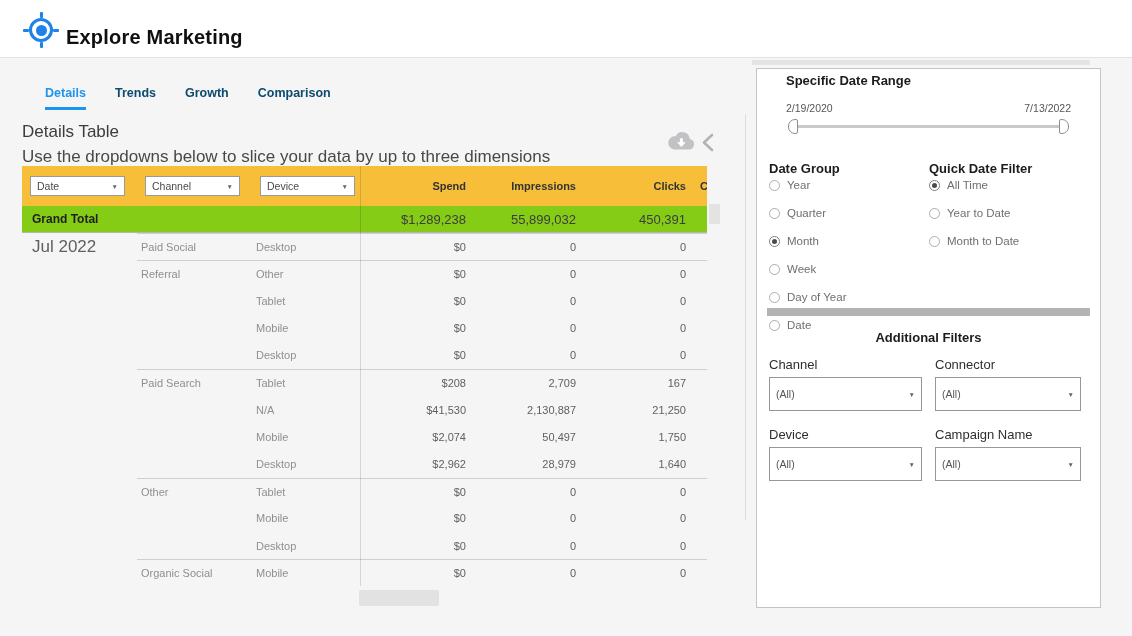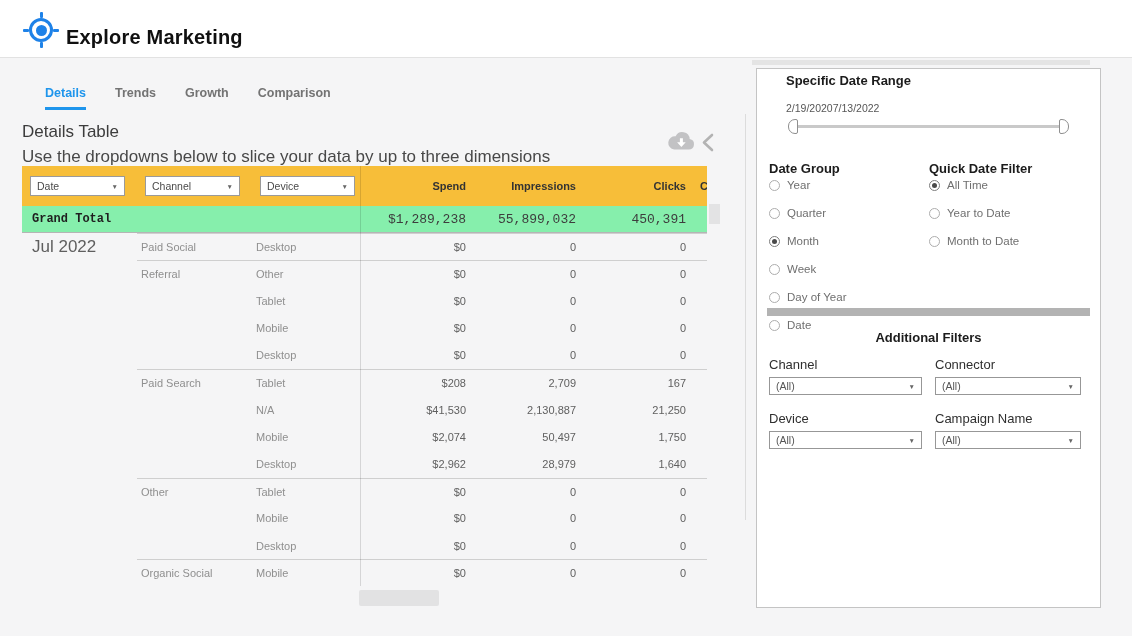--- a/index.html
+++ b/index.html
@@ -14,77 +14,77 @@
   .logo-ring{position:absolute;left:6px;top:6px;right:6px;bottom:6px;border:3.4px solid #1e82e8;border-radius:50%;background:#fff;}
   .logo-dot{position:absolute;left:50%;top:50%;width:11px;height:11px;margin:-5.5px 0 0 -5.5px;background:#1e82e8;border-radius:50%;}
   .logo-tick{position:absolute;background:#1e82e8;border-radius:1px;}
   .logo-tick.t{left:50%;top:0;width:3px;height:6px;margin-left:-1.5px;}
   .logo-tick.b{left:50%;bottom:0;width:3px;height:6px;margin-left:-1.5px;}
   .logo-tick.l{left:0;top:50%;width:6px;height:3px;margin-top:-1.5px;}
   .logo-tick.r{right:0;top:50%;width:6px;height:3px;margin-top:-1.5px;}
   .app-title{position:absolute;left:66px;top:26px;font-size:20px;font-weight:bold;color:#101010;letter-spacing:.2px;}
   
   .tab-bar{position:absolute;left:45px;top:86px;display:flex;gap:29px;}
-  .tab{font-size:12.5px;font-weight:bold;color:#737373;padding-bottom:7px;cursor:pointer;border-bottom:3px solid transparent;}
+  .tab{font-size:12.5px;font-weight:bold;color:#0c4a6e;padding-bottom:7px;cursor:pointer;border-bottom:3px solid transparent;}
   .tab.active{color:#1e95ec;border-bottom-color:#1e95ec;}
   
   .sheet-title{position:absolute;left:22px;top:122px;font-size:17px;color:#3c3c3c;}
   .sheet-subtitle{position:absolute;left:22px;top:147px;font-size:17px;color:#484848;}
   .dl-icon{position:absolute;left:666px;top:130px;cursor:pointer;}
   .collapse-icon{position:absolute;left:701px;top:133px;cursor:pointer;}
   
   .details-table{position:absolute;left:22px;top:166px;width:685px;}
   .t-grid-row{display:grid;grid-template-columns:115px 115px 108px 110px 110px 110px 17px;align-items:center;}
   .t-head{height:40px;background:#f7be39;}
   .dim-cell{padding-left:8px;}
   .dim-select{width:95px;height:20px;background:#fff;border:1px solid #9a9a9a;display:flex;align-items:center;justify-content:space-between;padding:0 6px;box-sizing:border-box;cursor:pointer;}
   .dim-select .lbl{font-size:10.5px;color:#4a4a4a;}
   .caret{font-size:6.5px;color:#666;}
   .m-head{text-align:right;padding-right:4px;font-size:11px;font-weight:600;color:#333;cursor:pointer;}
   .m-head-cut{font-size:11px;font-weight:600;color:#333;padding-left:10px;overflow:hidden;white-space:nowrap;cursor:pointer;}
-  .gt-row{height:26px;background:#86efac;border-bottom:1px solid #b5b5b5;font-family:Liberation Mono, monospace;}
+  .gt-row{height:26px;background:#84cc16;border-bottom:1px solid #b5b5b5;}
   .gt-label{grid-column:1/4;padding-left:10px;font-size:12px;font-weight:bold;color:#1f1f1f;}
   .gt-val{text-align:right;padding-right:4px;font-size:13px;color:#3d3d3d;}
   .t-row{height:27.2px;}
   .t-row .cell{height:100%;display:flex;align-items:center;box-sizing:border-box;}
   .c-date{padding-left:10px;font-size:17px;color:#5f5f5f;}
   .c-channel{padding-left:4px;font-size:11px;color:#8f8f8f;}
   .c-device{padding-left:4px;font-size:11px;color:#8f8f8f;}
   .c-val{justify-content:flex-end;padding-right:4px;font-size:11px;color:#606060;}
   .t-row.group-start .cell:not(.c-date){border-top:1px solid #cfcfcf;}
   .v-line{position:absolute;left:360px;top:166px;width:1px;height:420px;background:rgba(0,0,0,0.13);}
   .v-scrollthumb{position:absolute;left:709px;top:204px;width:11px;height:20px;background:#e3e3e4;}
   .h-scrollthumb{position:absolute;left:359px;top:590px;width:80px;height:16px;background:#e2e2e3;border-radius:2px;cursor:pointer;}
   .panel-divider{position:absolute;left:745px;top:114px;width:1px;height:406px;background:#dcdcdc;}
   .panel-topstrip{position:absolute;left:752px;top:60px;width:338px;height:5px;background:#e4e4e4;}
   
   .filter-card{position:absolute;left:756px;top:68px;width:345px;height:540px;background:#fff;border:1px solid #c4c4c4;box-sizing:border-box;}
   .fc-title{font-size:13px;font-weight:bold;color:#1c1c1c;}
   .sdr-title{position:absolute;left:29px;top:4px;}
-  .date-row{position:absolute;left:29px;right:29px;top:33px;display:flex;font-size:10.5px;color:#565656;}
+  .date-row{position:absolute;left:29px;right:29px;top:33px;display:flex;justify-content:space-between;font-size:10.5px;color:#565656;}
   .slider{position:absolute;left:31px;right:31px;top:49px;height:18px;}
   .slider-track{position:absolute;left:4px;right:4px;top:7px;height:3px;background:#c9c9c9;}
   .slider-handle{position:absolute;top:1px;width:10px;height:15px;background:#fff;border:1.6px solid #8f8f8f;box-sizing:border-box;cursor:pointer;}
   .slider-handle.start{left:0;border-radius:7px 2px 2px 7px;}
   .slider-handle.end{right:0;border-radius:2px 7px 7px 2px;}
   .dg-title{position:absolute;left:12px;top:92px;}
   .qdf-title{position:absolute;left:172px;top:92px;}
   .radio-list{position:absolute;display:flex;flex-direction:column;gap:16px;}
   .radio-list.dg{left:12px;top:110px;}
   .radio-list.qdf{left:172px;top:110px;}
   .radio-row{display:flex;align-items:center;gap:7px;height:12px;cursor:pointer;}
   .radio-circle{width:9px;height:9px;border:1px solid #adadad;border-radius:50%;background:#fff;position:relative;flex:0 0 auto;}
   .radio-row.selected .radio-circle{border-color:#7d7d7d;}
   .radio-row.selected .radio-circle::after{content:"";position:absolute;left:2px;top:2px;width:5px;height:5px;border-radius:50%;background:#4a4a4a;}
   .radio-label{font-size:11.5px;color:#6f6f6f;}
   .sep-bar{position:absolute;left:10px;top:239px;width:323px;height:8px;background:#b3b3b3;}
   .af-title{position:absolute;left:0;right:0;top:261px;text-align:center;}
   .af-grid{position:absolute;left:12px;top:288px;display:grid;grid-template-columns:166px 148px;row-gap:16px;}
   .filter-group .f-label{font-size:13px;color:#2f2f2f;margin-bottom:5px;}
-  .f-select{height:18px;background:#fff;border:1px solid #979797;display:flex;align-items:center;justify-content:space-between;padding:0 6px;box-sizing:border-box;cursor:pointer;}
+  .f-select{height:18px;background:#fff;border:1px solid #979797;display:flex;align-items:center;justify-content:space-between;padding:16px 6px;box-sizing:border-box;cursor:pointer;}
   .af-grid .filter-group:nth-child(odd) .f-select{width:153px;}
   .af-grid .filter-group:nth-child(even) .f-select{width:146px;}
   .f-select .lbl{font-size:10.5px;color:#555;}
 </style>
 </head>
 <body>
 
 <div class="app-header">
   <div class="logo">
     <span class="logo-tick t"></span>

